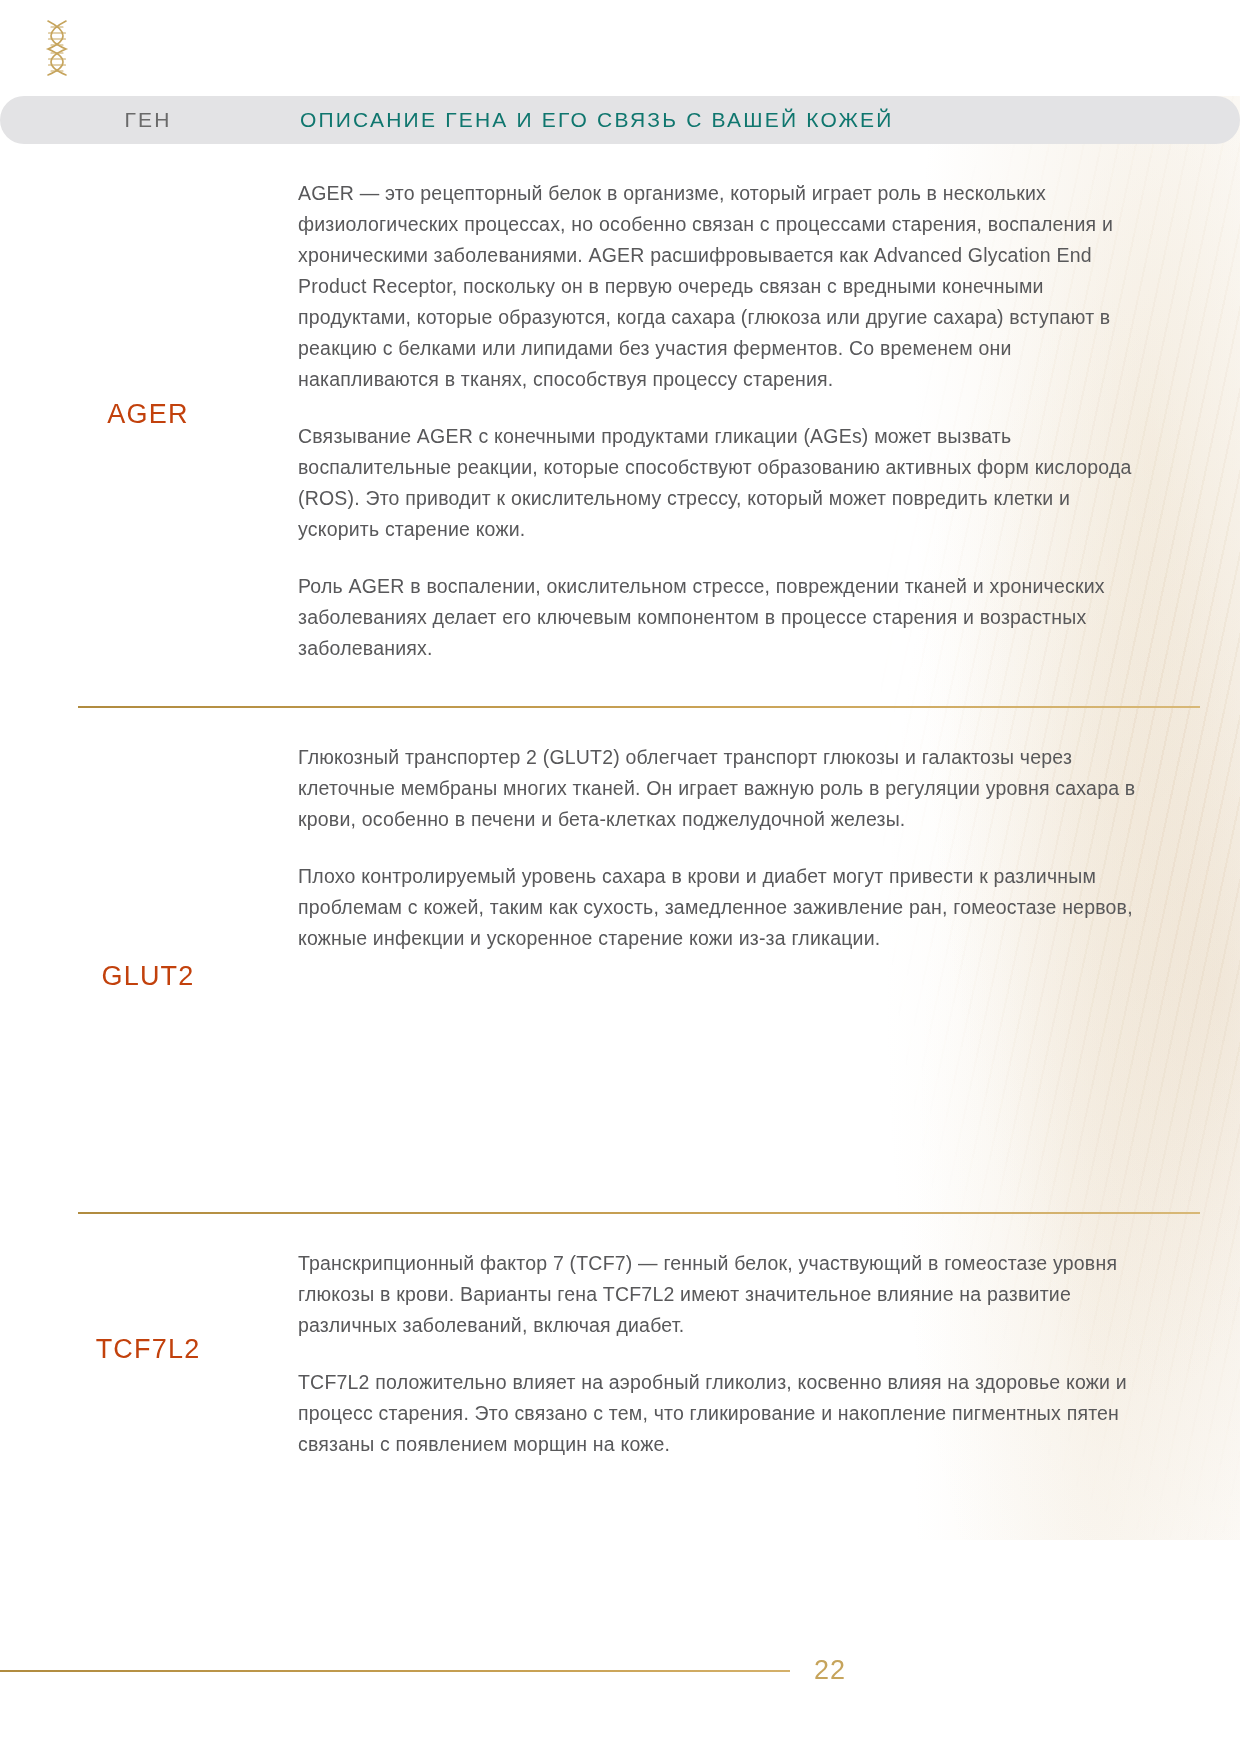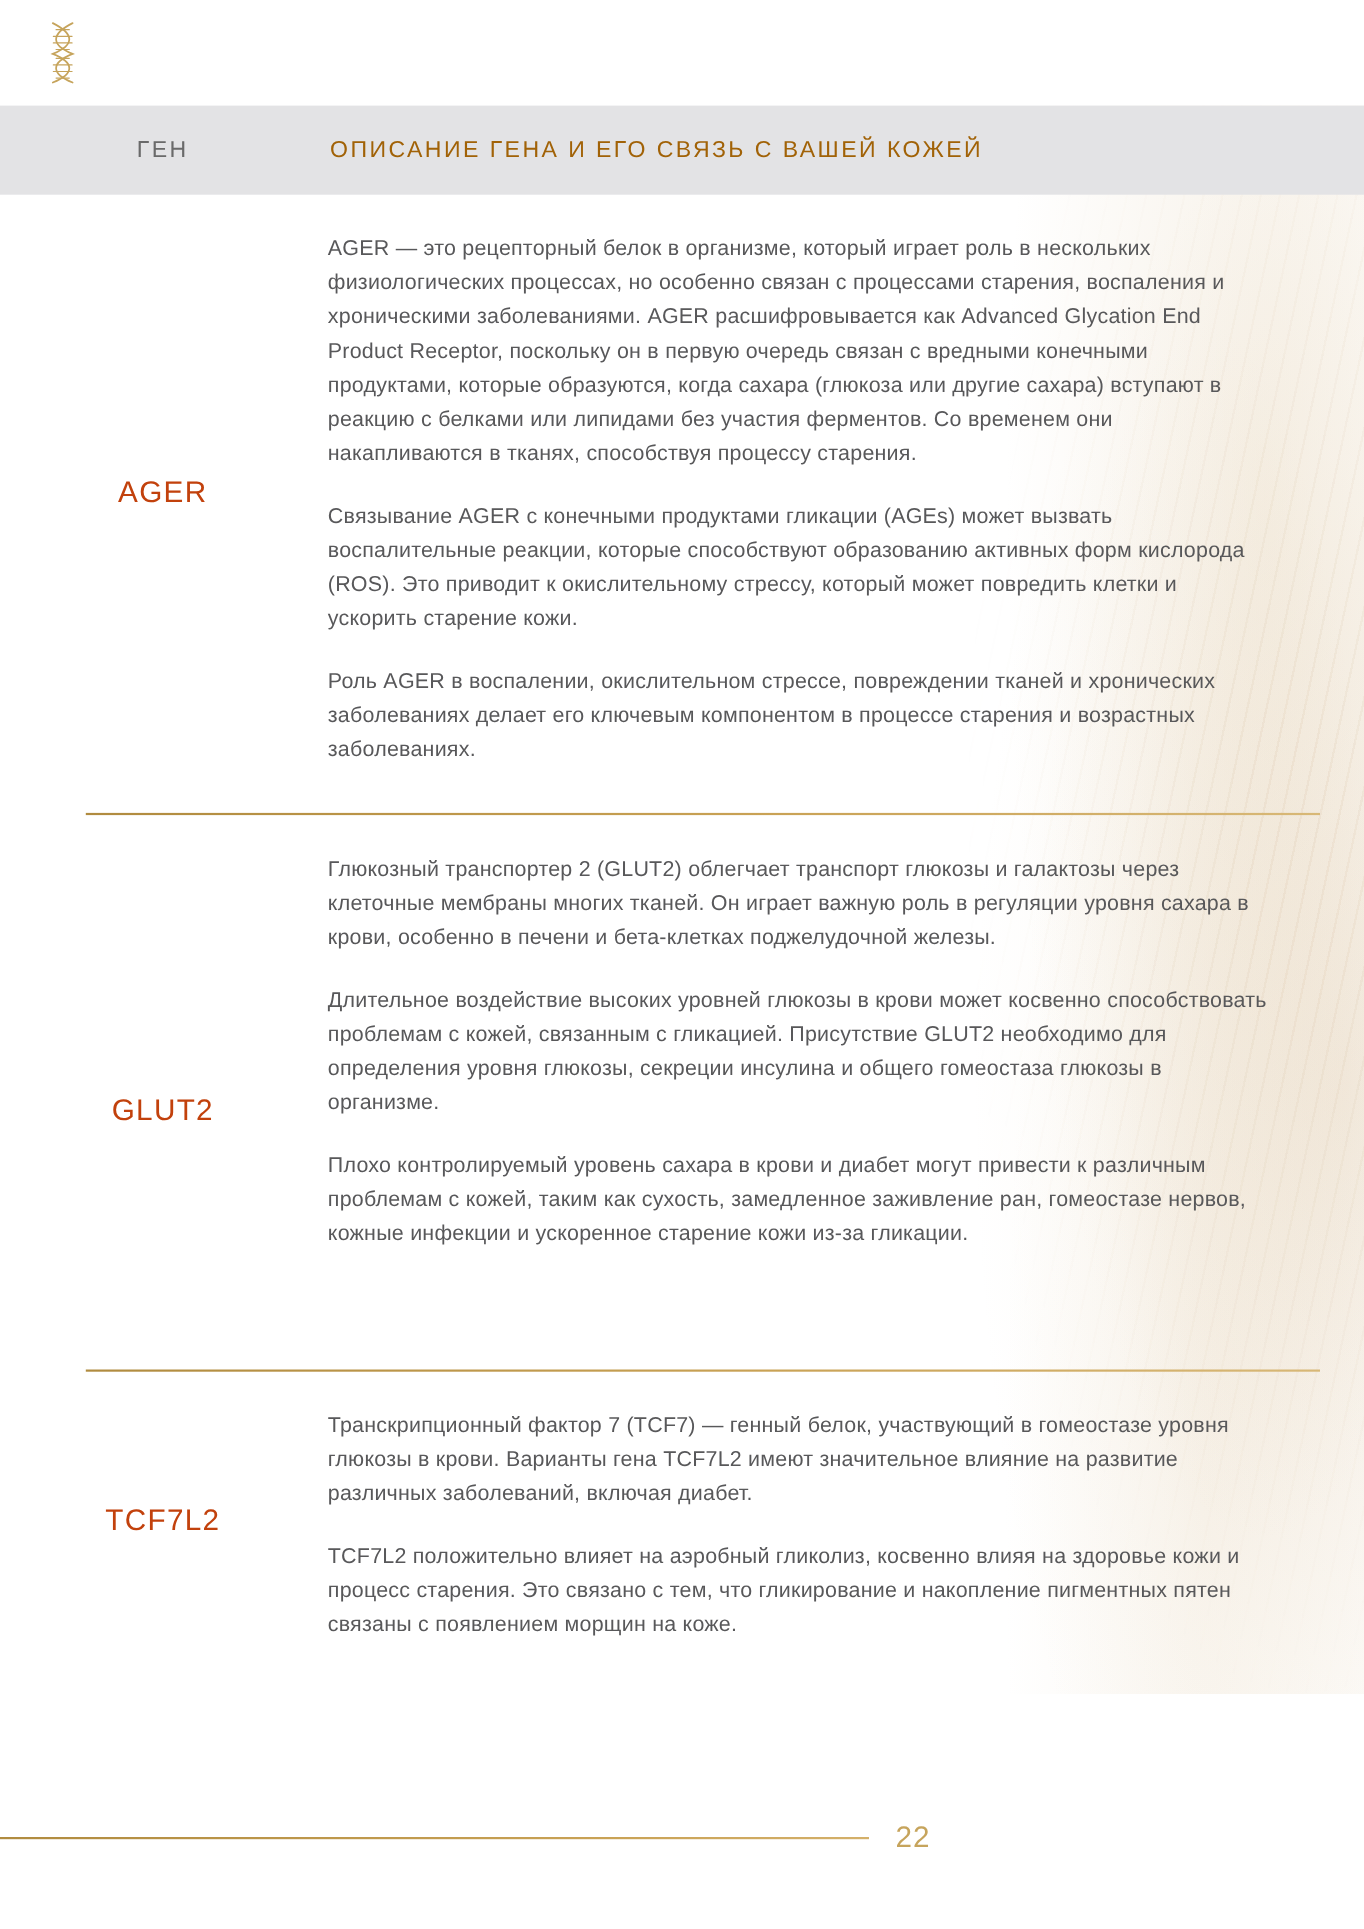--- a/index.html
+++ b/index.html
@@ -59,38 +59,39 @@
   .logo {
     width: 46px;
     height: 62px;
     display: block;
   }
 
   
   .table-head {
     position: relative;
     z-index: 2;
-    height: 81px;
+    height: 48px;
     background: #e3e3e5;
     display: flex;
     align-items: center;
+    border-radius: 25px;
   }
   .th-gene {
     width: 296px;
     text-align: center;
     font-size: 21px;
     letter-spacing: 2.2px;
     color: #6a6a6a;
     font-weight: 400;
   }
   .th-desc {
     flex: 1;
     font-size: 21px;
     letter-spacing: 2.2px;
-    color: #a16207;
+    color: #0f766e;
     font-weight: 400;
     padding-left: 4px;
   }
 
   
   .content {
     position: relative;
     z-index: 2;
   }
   .row {
@@ -189,21 +190,20 @@
       <p>Роль AGER в воспалении, окислительном стрессе, повреждении тканей и хронических заболеваниях делает его ключевым компонентом в процессе старения и возрастных заболеваниях.</p>
     </div>
   </div>
 
   <div class="divider"></div>
 
   <div class="row">
     <div class="row-gene" style="min-height:440px;margin-top:48px;">GLUT2</div>
     <div class="row-desc">
       <p>Глюкозный транспортер 2 (GLUT2) облегчает транспорт глюкозы и галактозы через клеточные мембраны многих тканей. Он играет важную роль в регуляции уровня сахара в крови, особенно в печени и бета-клетках поджелудочной железы.</p>
-      <p>Длительное воздействие высоких уровней глюкозы в крови может косвенно способствовать проблемам с кожей, связанным с гликацией. Присутствие GLUT2 необходимо для определения уровня глюкозы, секреции инсулина и общего гомеостаза глюкозы в организме.</p>
       <p>Плохо контролируемый уровень сахара в крови и диабет могут привести к различным проблемам с кожей, таким как сухость, замедленное заживление ран, гомеостазе нервов, кожные инфекции и ускоренное старение кожи из-за гликации.</p>
     </div>
   </div>
 
   <div class="divider"></div>
 
   <div class="row">
     <div class="row-gene" style="min-height:270px;">TCF7L2</div>
     <div class="row-desc">
       <p>Транскрипционный фактор 7 (TCF7) — генный белок, участвующий в гомеостазе уровня глюкозы в крови. Варианты гена TCF7L2 имеют значительное влияние на развитие различных заболеваний, включая диабет.</p>

